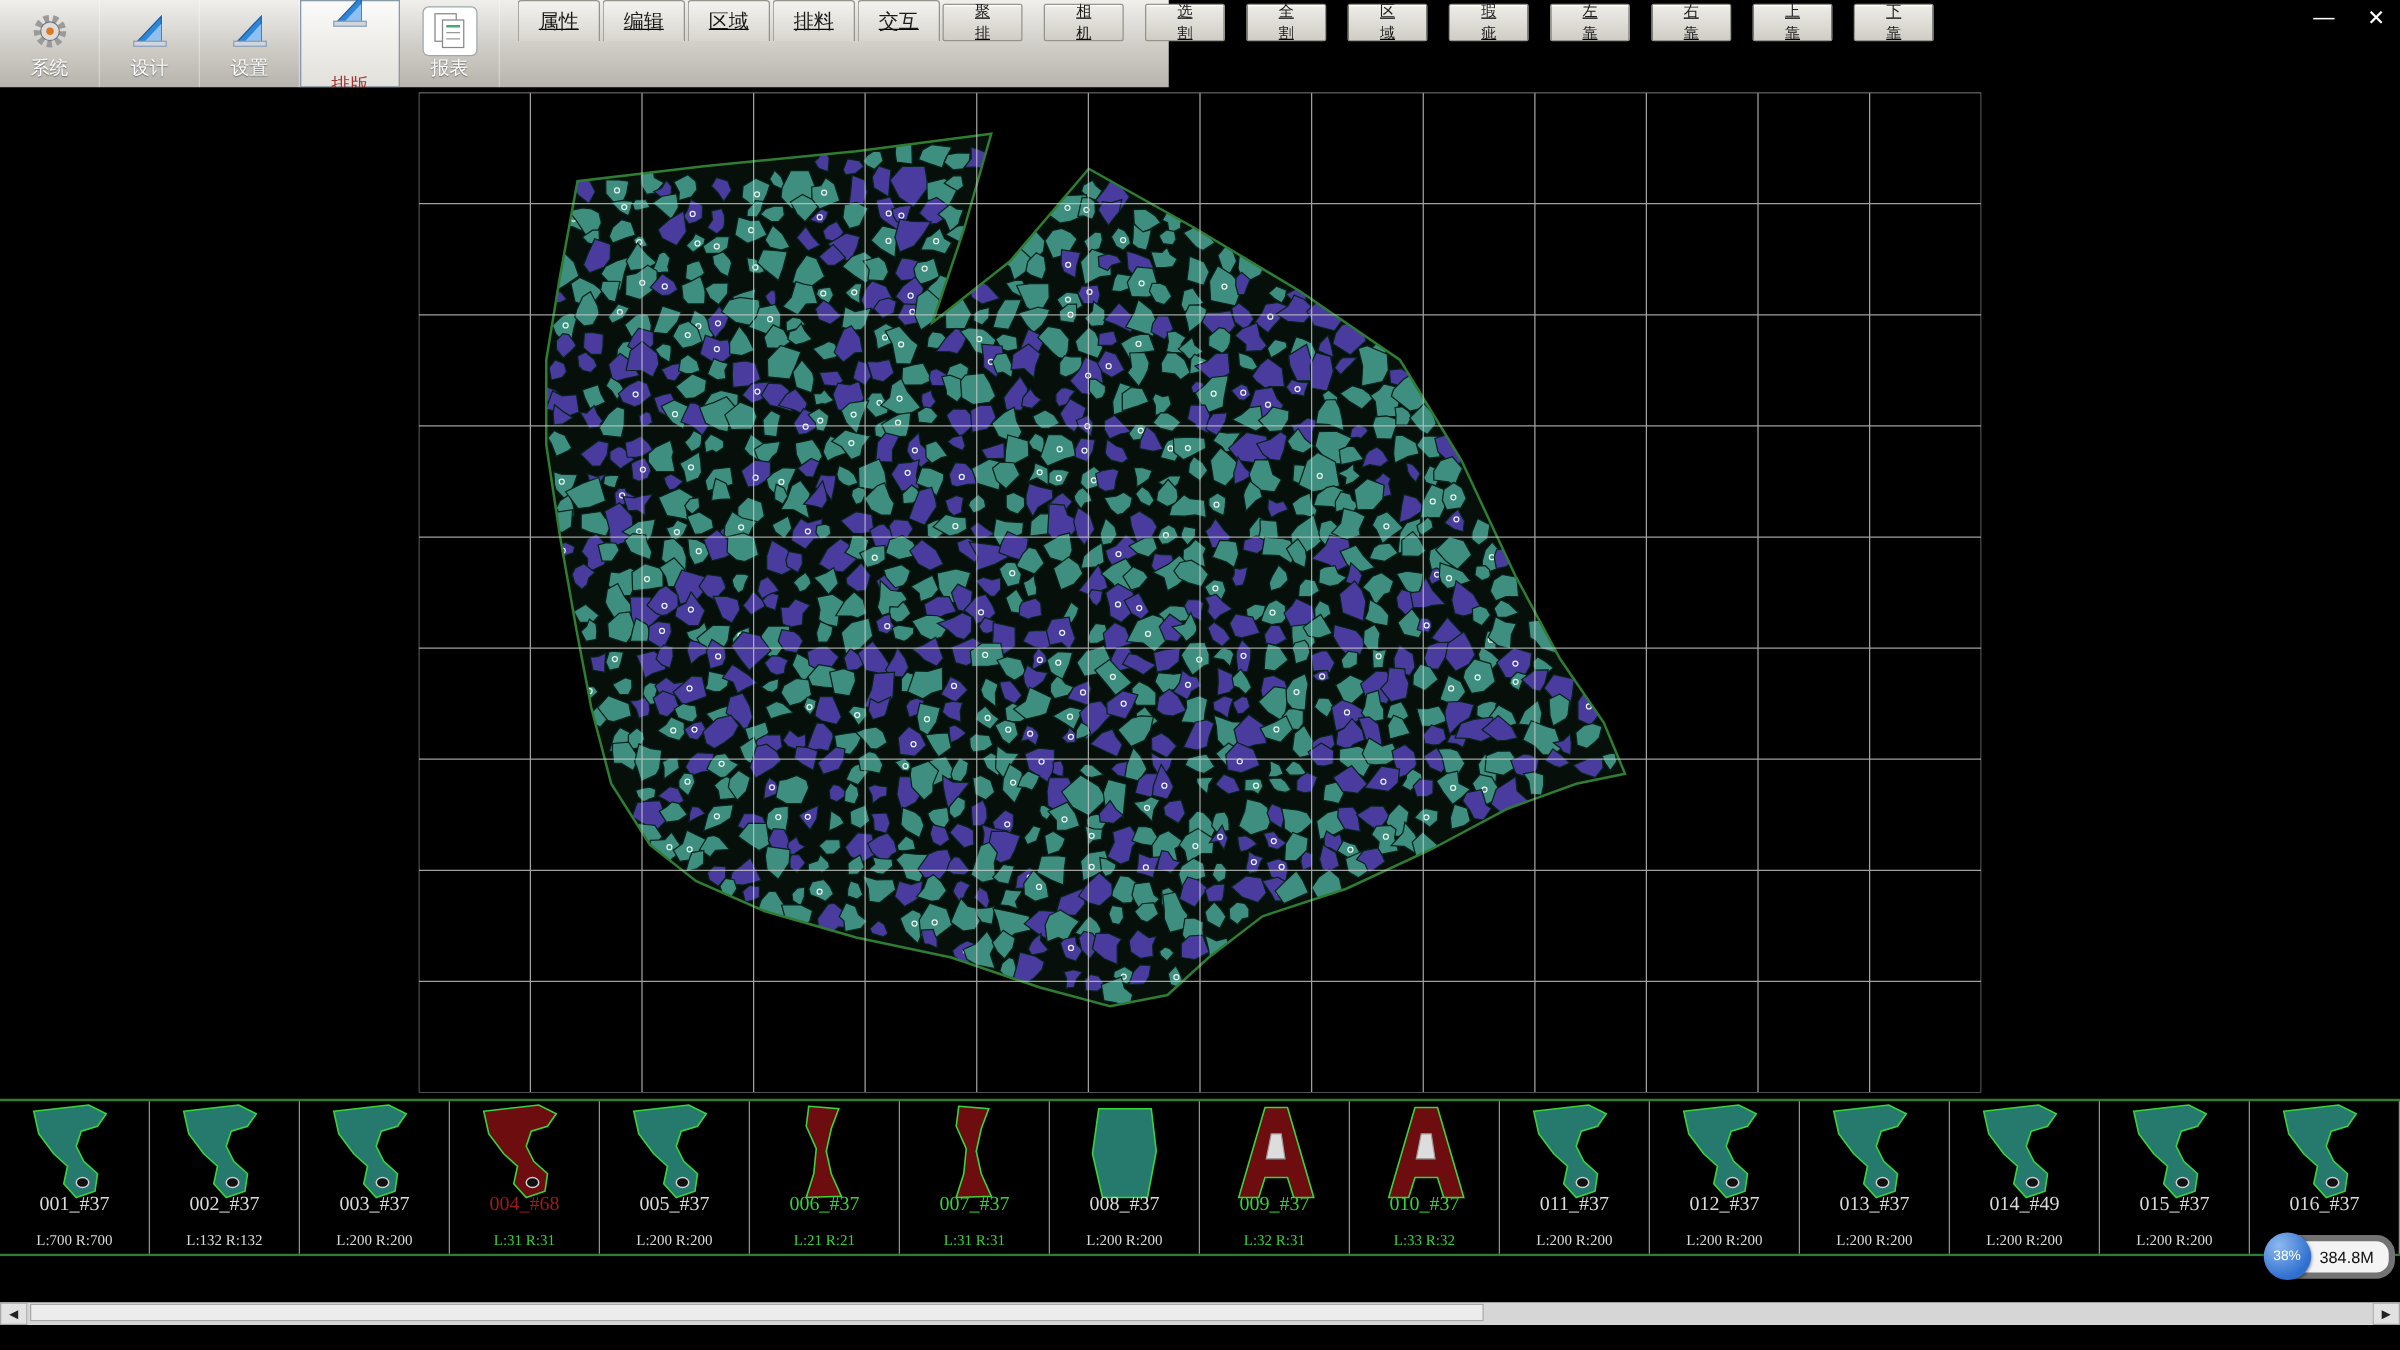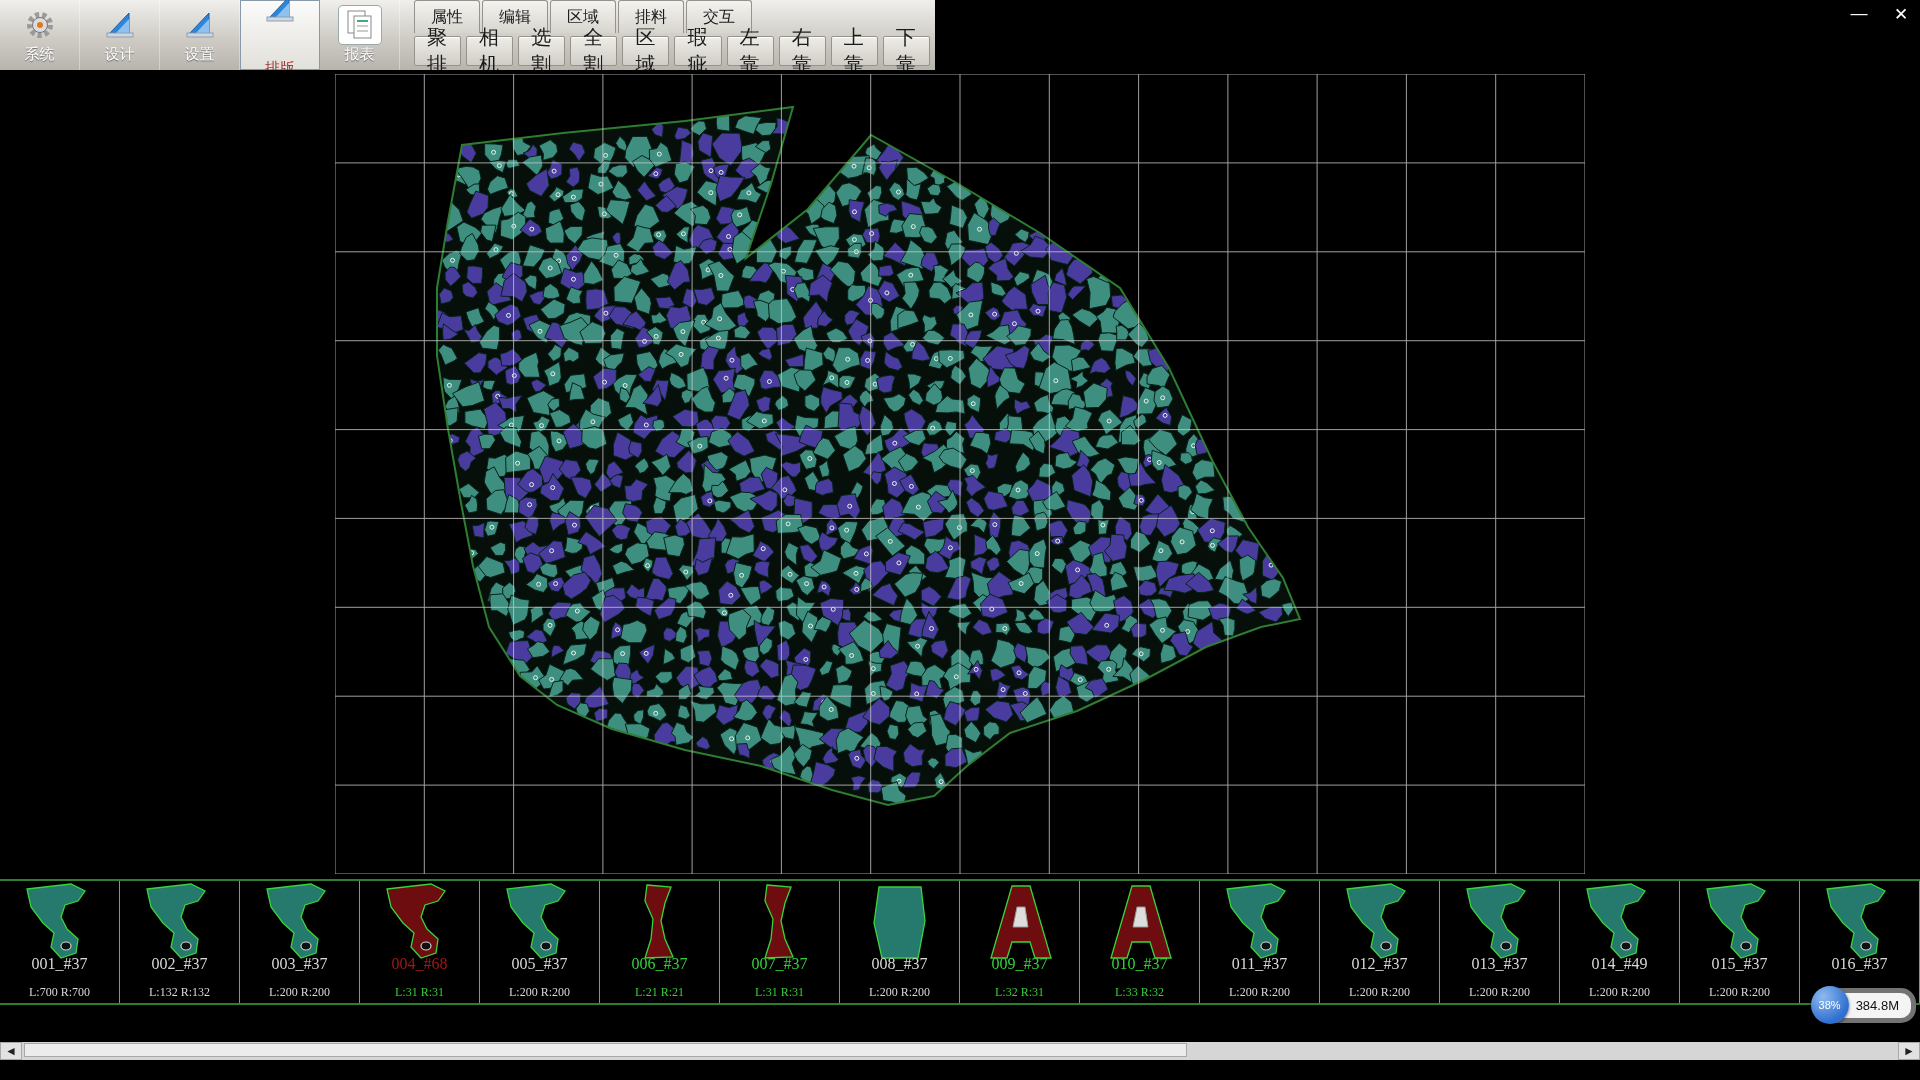--- a/index.html
+++ b/index.html
@@ -13,29 +13,29 @@
     background:linear-gradient(#f0efec, #cfccc6 55%, #b7b4ad); display:flex; align-items:stretch; }
   .big-buttons { display:flex; height:81px; }
   .big-btn { width:80px; height:70px; display:flex; flex-direction:column; align-items:center;
     justify-content:center; gap:1px; cursor:default; border-right:1px solid rgba(255,255,255,.35); }
   .big-btn .big-icon { height:38px; display:flex; align-items:center; justify-content:center; }
   .big-btn .big-icon.chip { background:#fff; border-radius:4px; padding:1px 4px; box-shadow:0 0 0 1px #9aa; }
   .big-btn .big-lbl { font-size:15px; color:#fdfdfd; text-shadow:0 1px 1px #6a6a6a; }
   .big-btn.active { background:linear-gradient(#fbfbfa,#e2e0da); border:1px solid #8899aa;gap:33px; }
   .big-btn.active .big-lbl { color:#a23434; text-shadow:none; }
 
-  .menu-rows { display:flex; flex-direction:column; padding-left:14px; }
+  .menu-rows { display:flex; flex-direction:row; padding-left:14px;text-decoration:underline; }
   .tab-row { display:flex; height:33px; align-items:stretch; }
   .tab-btn { min-width:66px; padding:0 14px; display:flex; align-items:center; justify-content:center;
     font-size:16px; color:#1a1a1a; background:linear-gradient(#f4f3f0,#d8d5ce);
     border:1px solid #96938b; border-bottom:none; border-radius:3px 3px 0 0; margin-right:2px; }
   .action-row { display:flex; height:30px; margin-top:3px; align-items:stretch; }
-  .action-btn { padding:0 12px; display:flex; align-items:center; justify-content:center;
-    font-size:20px; color:#1a1a1a; background:linear-gradient(#efede9,#d0cdc6);
-    border:1px solid #96938b; border-radius:2px; margin-right:5px; box-shadow:inset 0 1px 0 #fff; }
+  .action-btn { padding:0 25px; display:flex; align-items:center; justify-content:center;
+    font-size:12px; color:#1a1a1a; background:linear-gradient(#efede9,#d0cdc6);
+    border:1px solid #96938b; border-radius:2px; margin-right:17px; box-shadow:inset 0 1px 0 #fff; }
 
   .win-controls { position:absolute; right:6px; top:2px; display:flex; gap:16px; }
   .win-btn { color:#fff; font-size:17px; width:26px; height:24px; display:flex;
     align-items:center; justify-content:center; cursor:default; }
 
   
   .canvas-area { position:absolute; top:70px; left:0; width:1920px; height:809px; background:#000; }
   .grid-canvas { position:absolute; left:335px; top:4px; width:1250px; height:800px; }
 
   

